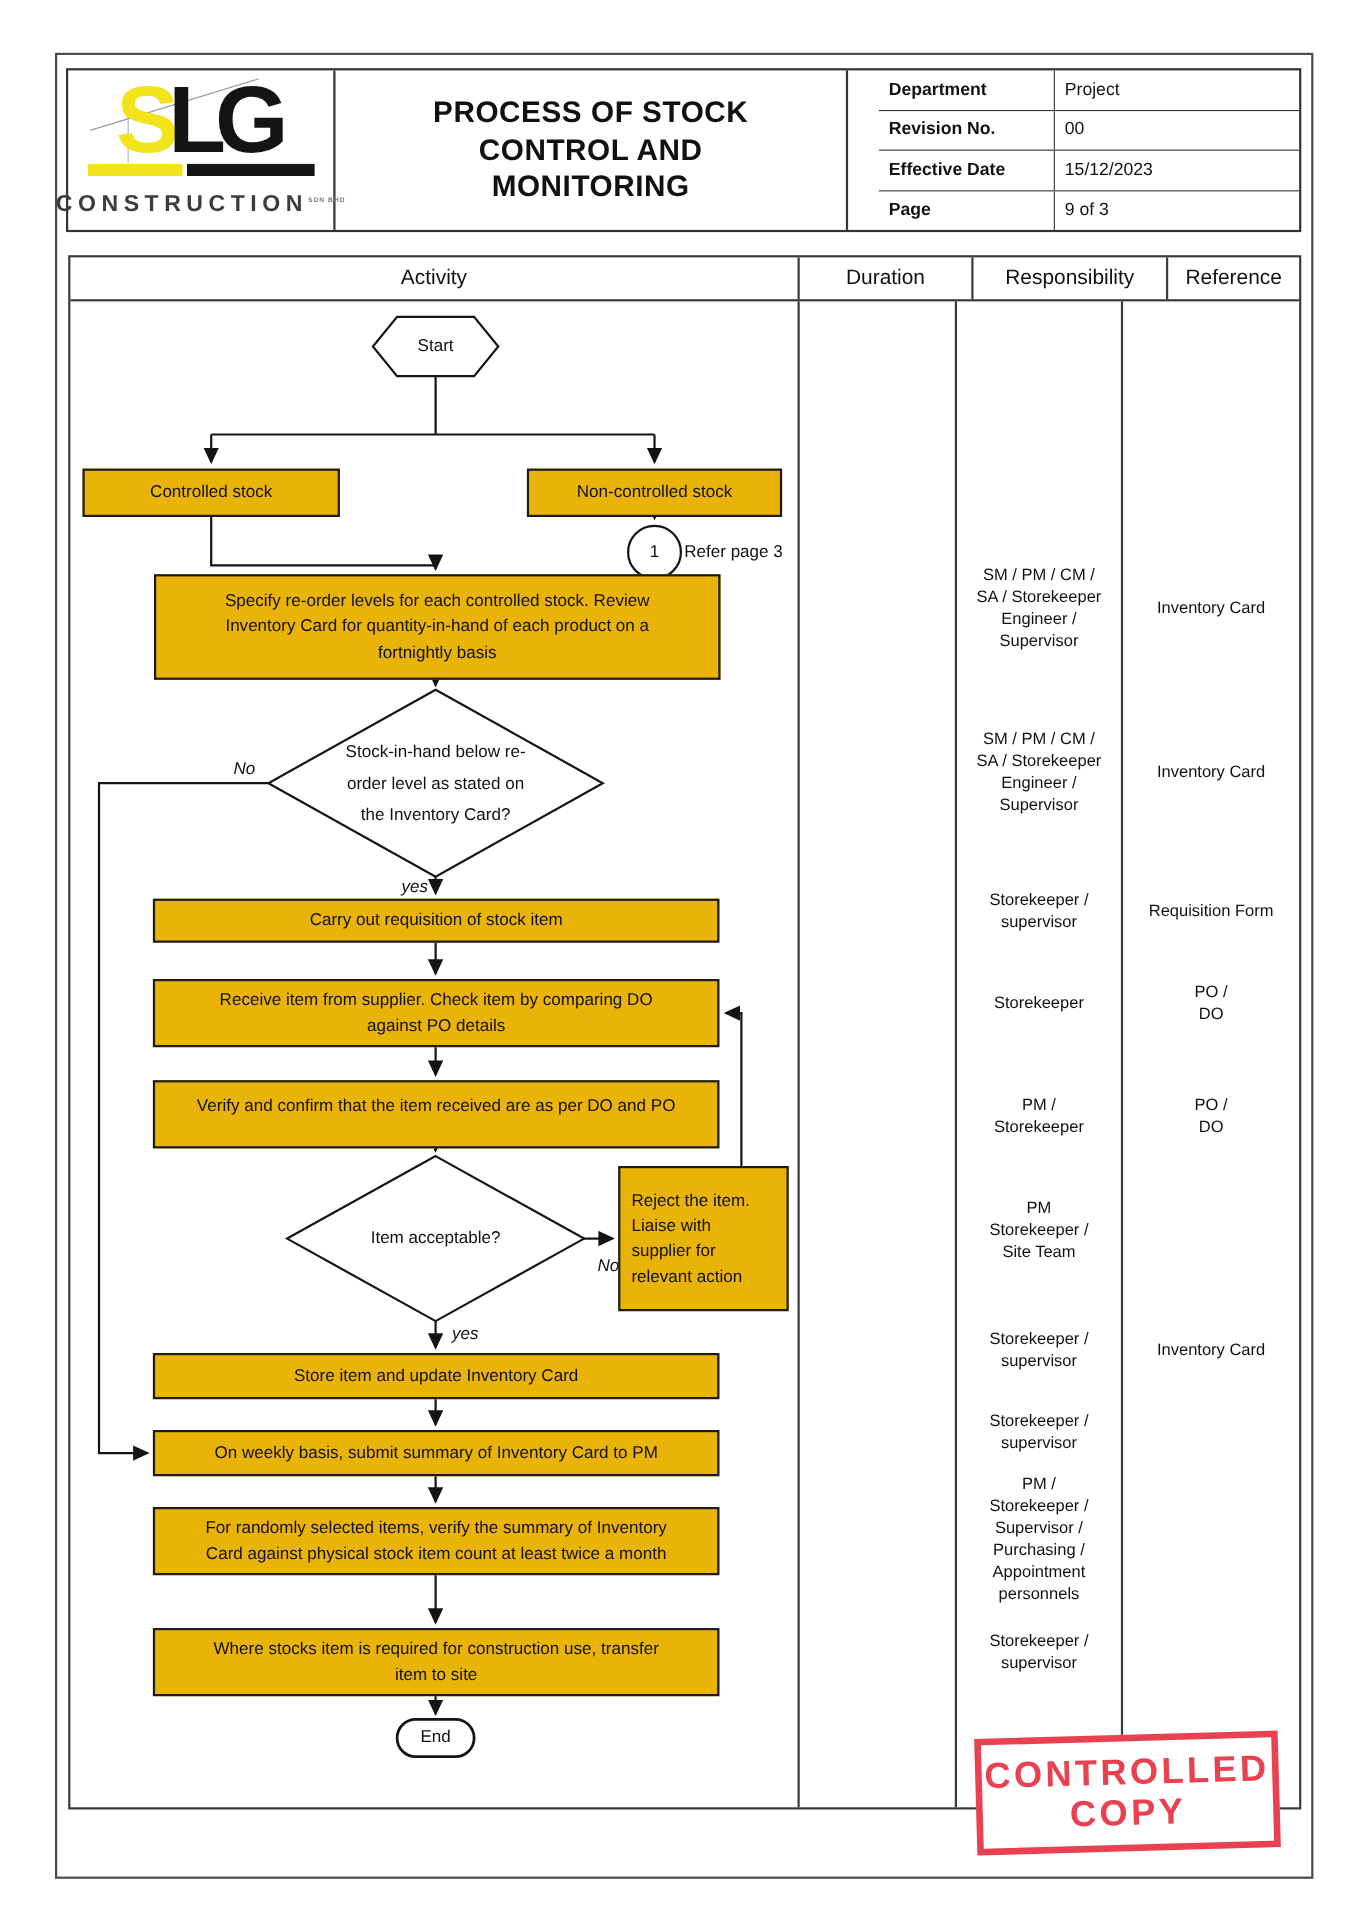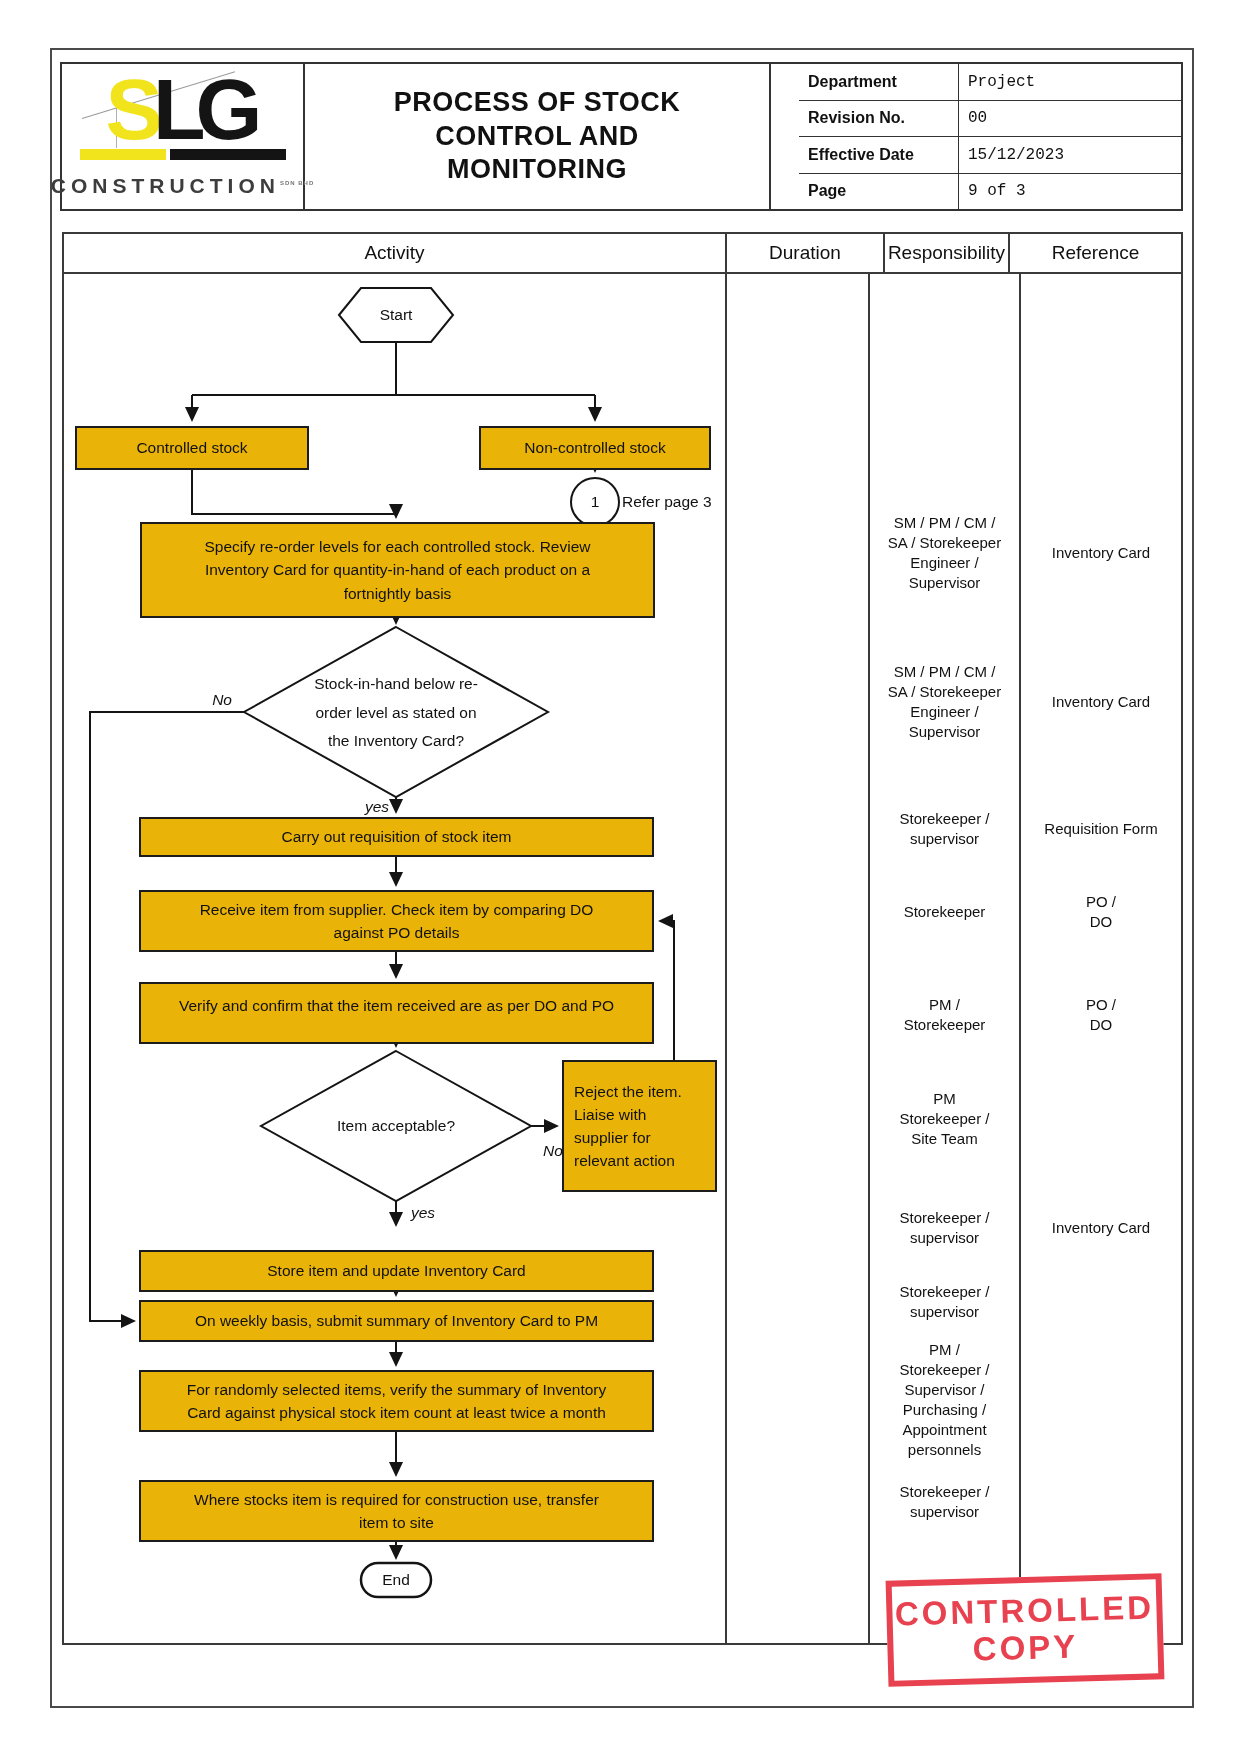--- a/index.html
+++ b/index.html
@@ -19,29 +19,29 @@
   .logo-bar-y{position:absolute;left:2px;bottom:12px;width:86px;height:11px;background:#f2e41c;}
   .logo-bar-b{position:absolute;left:92px;bottom:12px;width:116px;height:11px;background:#141414;}
   .logo-text{margin-top:2px;font-weight:bold;font-size:21px;letter-spacing:5px;color:#3d3d3d;white-space:nowrap;}
   .logo-small{font-size:6px;color:#777;letter-spacing:1px;vertical-align:super;}
   .title-cell{width:466px;border-right:2px solid #333;box-sizing:border-box;display:flex;align-items:center;justify-content:center;text-align:center;}
   .doc-title{font-size:27px;font-weight:bold;line-height:1.25;white-space:pre-line;letter-spacing:.5px;}
   .info-cell{flex:1;display:flex;flex-direction:column;}
   .info-row{flex:1;display:flex;border-bottom:1.5px solid #333;margin-left:28px;}
   .info-row:last-child{border-bottom:none;}
   .info-label{width:160px;border-right:1.5px solid #333;box-sizing:border-box;display:flex;align-items:center;padding-left:9px;font-weight:bold;font-size:16px;}
-  .info-value{flex:1;display:flex;align-items:center;padding-left:9px;font-size:16px;font-family:Liberation Mono, monospace;}
+  .info-value{flex:1;display:flex;align-items:center;padding-left:9px;font-size:16px;}
 
   
   .main-table{position:absolute;left:62px;top:232px;width:1121px;height:1413px;border:2px solid #3a3a3a;box-sizing:border-box;}
   .col-headers{display:flex;height:40px;border-bottom:2px solid #3a3a3a;box-sizing:border-box;}
   .col-h{display:flex;align-items:center;justify-content:center;font-size:19px;box-sizing:border-box;}
   .col-h.c1{width:663px;border-right:2px solid #3a3a3a;}
   .col-h.c2{width:158px;border-right:2px solid #3a3a3a;}
-  .col-h.c3{width:125px;border-right:2px solid #3a3a3a;}
+  .col-h.c3{width:177px;border-right:2px solid #3a3a3a;}
   .col-h.c4{flex:1;}
   .table-body{position:relative;height:1369px;}
   .vline{position:absolute;top:0;bottom:0;width:2px;background:#3a3a3a;}
 
   
   .flow{position:absolute;left:0;top:0;width:661px;height:1369px;}
   .flow svg{position:absolute;left:0;top:0;}
   .fbox{position:absolute;border:2px solid #1c1c1c;background:#eab308;box-sizing:border-box;display:flex;align-items:center;justify-content:center;text-align:center;font-size:15.5px;line-height:1.5;white-space:pre-line;}
   .flabel{position:absolute;display:flex;align-items:center;justify-content:center;text-align:center;font-size:15.5px;}
   .pre{white-space:pre-line;}
@@ -186,21 +186,21 @@
 
         <div class="flabel" style="left:232px;top:842px;width:200px;height:20px;">Item acceptable?</div>
         <div class="flabel ital" style="left:466px;top:866px;width:46px;height:22px;">No</div>
         <div class="flabel ital" style="left:336px;top:928px;width:46px;height:22px;">yes</div>
 
         <div class="fbox left-align" style="left:498px;top:786px;width:155px;height:132px;">Reject the item.
 Liaise with
 supplier for
 relevant action</div>
 
-        <div class="fbox" style="left:75px;top:956px;width:515px;height:42px;margin-top:20px;">Store item and update Inventory Card</div>
+        <div class="fbox" style="left:75px;top:956px;width:515px;height:42px;">Store item and update Inventory Card</div>
         <div class="fbox" style="left:75px;top:1026px;width:515px;height:42px;">On weekly basis, submit summary of Inventory Card to PM</div>
         <div class="fbox" style="left:75px;top:1096px;width:515px;height:62px;">For randomly selected items, verify the summary of Inventory
 Card against physical stock item count at least twice a month</div>
         <div class="fbox" style="left:75px;top:1206px;width:515px;height:62px;">Where stocks item is required for construction use, transfer
 item to site</div>
 
         <div class="flabel" style="left:297px;top:1289px;width:70px;height:34px;">End</div>
       </div>
 
       <div class="resp-block" style="top:279px;">SM / PM / CM /

